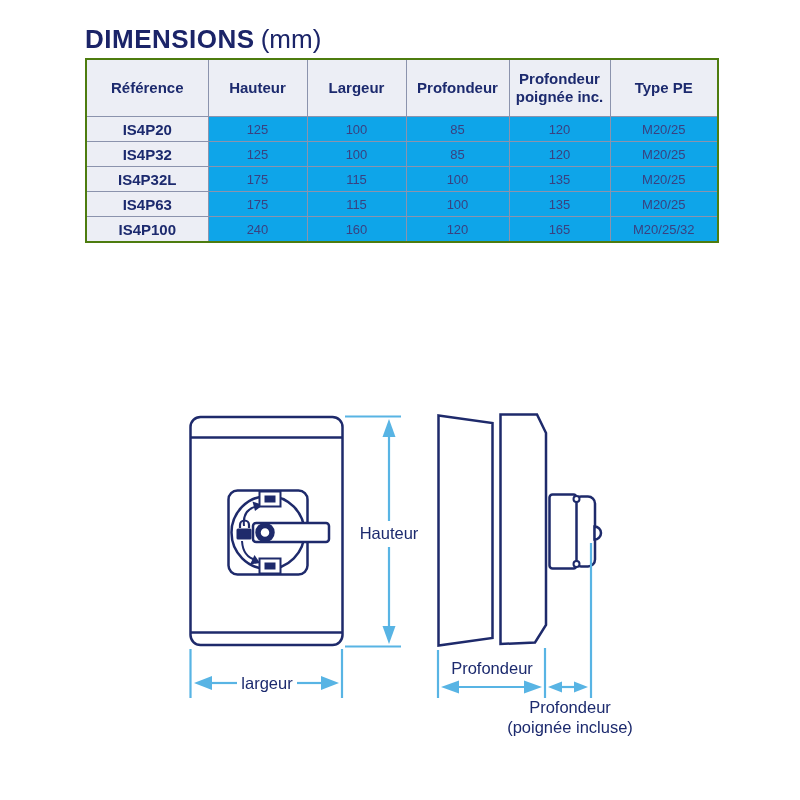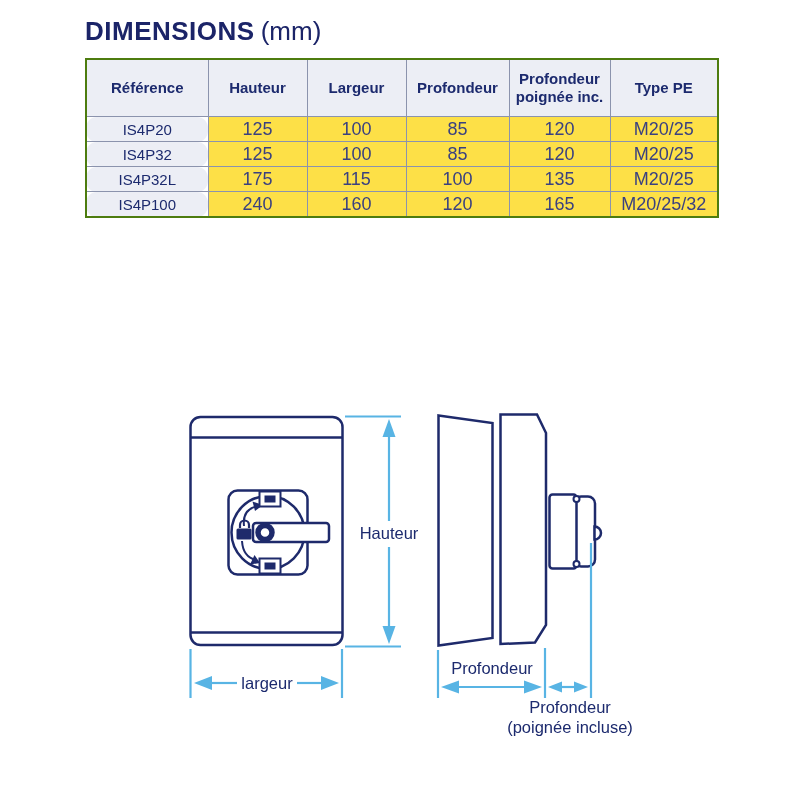--- a/index.html
+++ b/index.html
@@ -1,28 +1,28 @@
 <!DOCTYPE html>
 <html><head>
 <meta charset="utf-8">
 <style>
   html,body{margin:0;padding:0;background:#ffffff;}
   body{width:800px;height:800px;font-family:"Liberation Sans",sans-serif;}
   .page{position:relative;width:800px;height:800px;background:#fff;overflow:hidden;}
 
-  .title{position:absolute;left:85px;top:16px;font-size:26px;color:#1b2468;white-space:nowrap;text-align:center;}
+  .title{position:absolute;left:85px;top:24px;font-size:26px;color:#1b2468;white-space:nowrap;text-align:center;}
   .title .main{font-weight:800;letter-spacing:.5px;}
   .title .unit{font-weight:400;margin-left:6px;}
 
   table.dims{position:absolute;left:85px;top:58px;width:632px;border-collapse:collapse;table-layout:fixed;
              border:2px solid #4d7c0f;}
   .dims th,.dims td{border:1px solid #8b93ad;text-align:center;vertical-align:middle;padding:0;}
   .dims thead th{height:56px;background:#eceef5;color:#1c2a6e;font-size:15px;font-weight:700;line-height:1.2;padding:0 3px;}
-  .dims tbody th{background:#eceef5;color:#1c2a6e;font-size:15px;font-weight:400;height:24px;border-radius:11px;}
-  .dims tbody td{background:#fde047;color:#3a4180;font-size:18px;font-weight:500;height:24px;}
+  .dims tbody th{background:#eceef5;color:#1c2a6e;font-size:15px;font-weight:700;height:24px;}
+  .dims tbody td{background:#0ea5e9;color:#3a4180;font-size:13px;font-weight:500;height:24px;}
 
   .col-ref{width:122px;}  .col-h{width:99px;}  .col-l{width:99px;}
   .col-p{width:103px;}    .col-pp{width:101px;} .col-pe{width:108px;}
 
   svg.drawing{position:absolute;left:0;top:400px;}
   .dimtext{fill:#1c2a6e;font-size:16.5px;font-family:"Liberation Sans",sans-serif;font-weight:400;}
 </style>
 </head>
 <body>
 
@@ -63,20 +63,28 @@
         <tr>
           <th>IS4P32</th>
           <td>125</td>
           <td>100</td>
           <td>85</td>
           <td>120</td>
           <td>M20/25</td>
         </tr>
         <tr>
           <th>IS4P32L</th>
+          <td>175</td>
+          <td>115</td>
+          <td>100</td>
+          <td>135</td>
+          <td>M20/25</td>
+        </tr>
+        <tr>
+          <th>IS4P63</th>
           <td>175</td>
           <td>115</td>
           <td>100</td>
           <td>135</td>
           <td>M20/25</td>
         </tr>
         <tr>
           <th>IS4P100</th>
           <td>240</td>
           <td>160</td>

